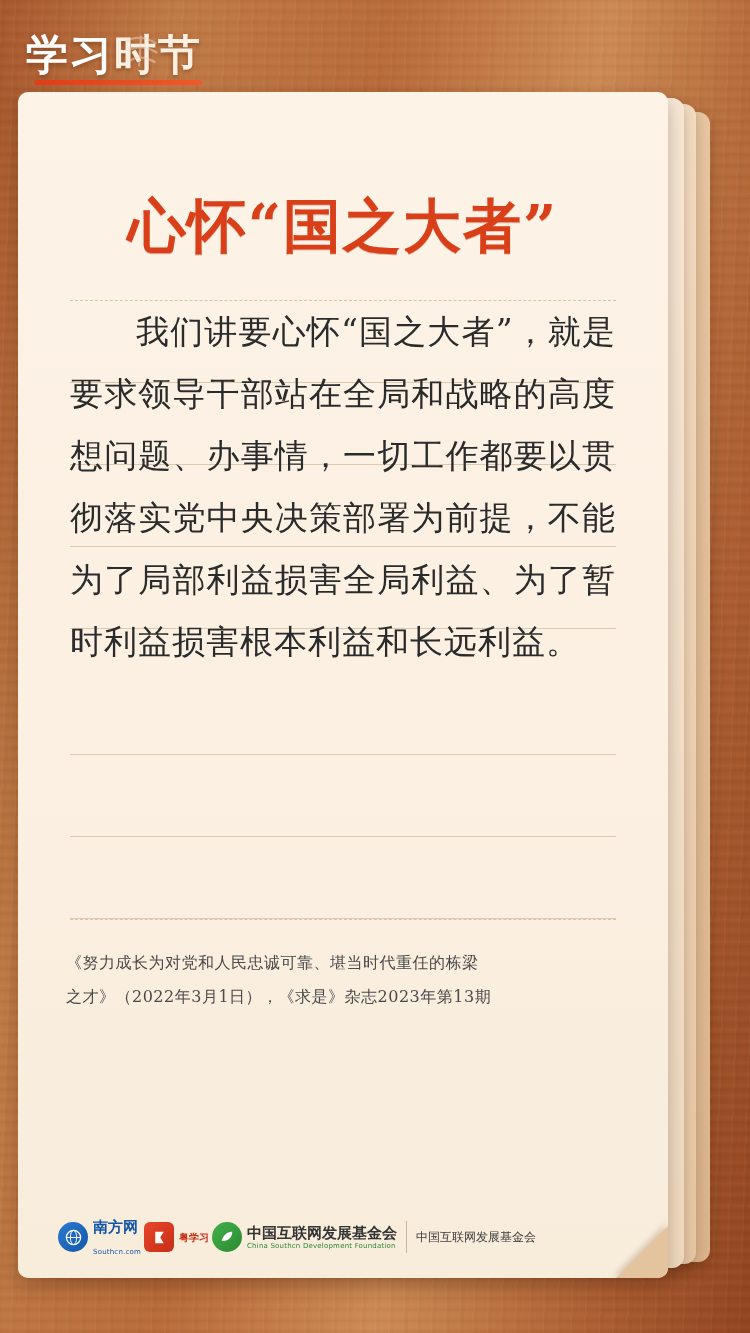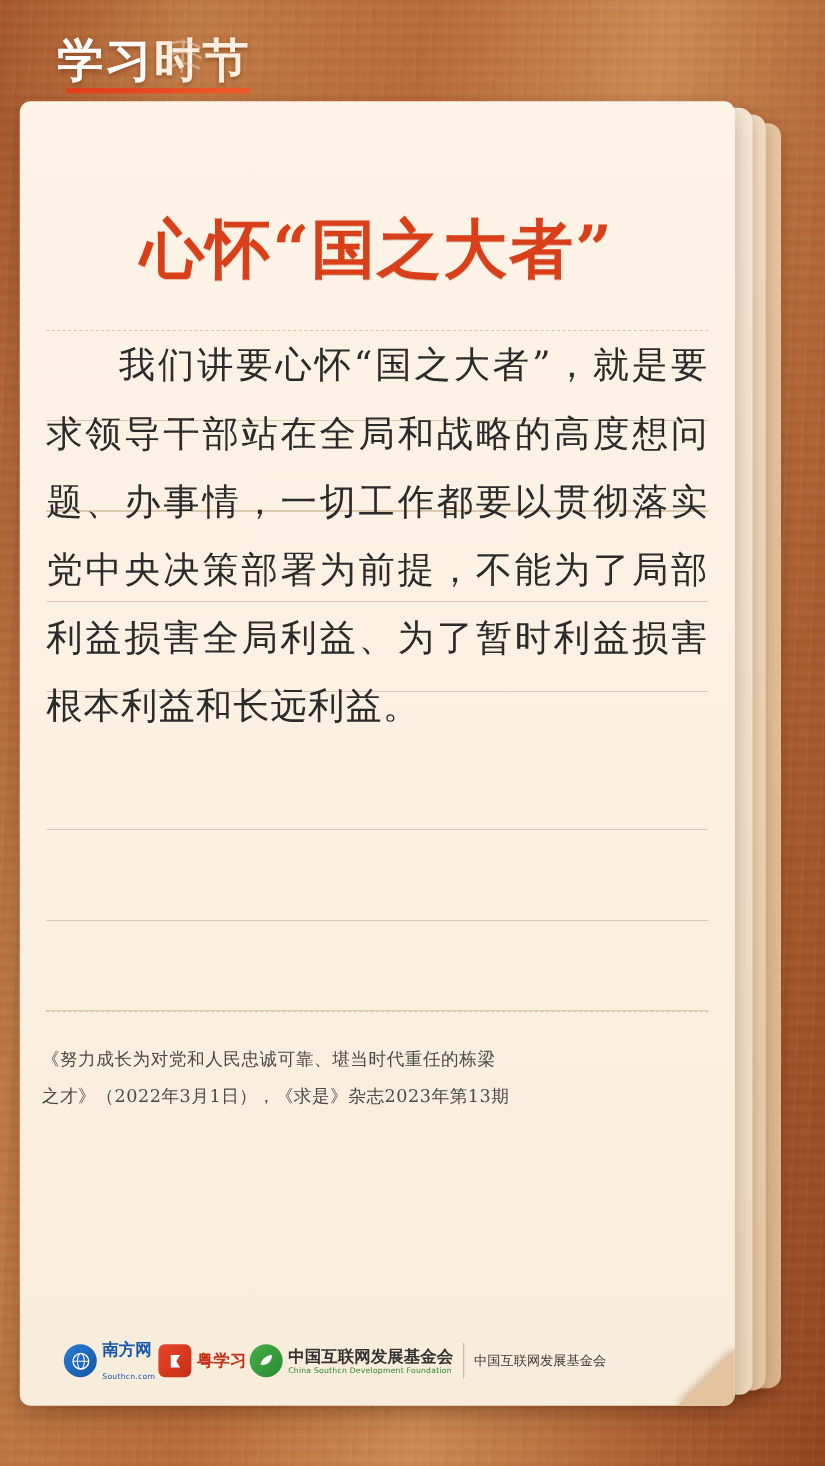--- a/index.html
+++ b/index.html
@@ -69,21 +69,21 @@
     left: 18px; top: 92px;
     width: 650px; height: 1186px;
     background: linear-gradient(180deg, #fdf3e6 0%, #fbf0e2 55%, #f8ecdb 100%);
     border-radius: 10px 10px 10px 10px;
     box-shadow: 0 8px 20px rgba(70,30,10,.30);
     overflow: hidden;
   }
   .card-inner {
     position: absolute;
     inset: 0;
-    padding: 0 20px;
+    padding: 0 48px;
     box-sizing: border-box;
   }
 
   
   .fold {
     position: absolute;
     right: 0; bottom: 0;
     width: 0; height: 0;
     border-left: 52px solid transparent;
     border-bottom: 52px solid #e3c49f;
@@ -101,21 +101,20 @@
   }
   .brand-text {
     font-family: "DejaVu Serif", "Liberation Serif", serif;
     font-weight: 700;
     font-size: 42px;
     line-height: 1;
     color: #ffffff;
     letter-spacing: 2px;
     text-shadow: 0 2px 4px rgba(90,40,12,.45);
     position: relative;
-    margin-left: 26px;
   }
   .brand-text .t2 { color: #fdf0e2; }
   .brand-underline {
     position: absolute;
     left: 8px; bottom: -9px;
     width: 168px; height: 5px;
     background: linear-gradient(90deg, #e03c18, #f0592b);
     border-radius: 3px;
   }
   .brand-seal {
@@ -300,21 +299,21 @@
         </div>
       </div>
 
       <div class="logo">
         <div class="logo-mark yx-mark">
           <svg viewBox="0 0 24 24" width="17" height="17">
             <path d="M6 4 L18 4 L13 12 L18 20 L6 20 Z" fill="#fff"></path>
           </svg>
         </div>
         <div class="logo-stack">
-          <div class="logo-cn red" style="font-size:15px">粤学习</div>
+          <div class="logo-cn red" style="font-size:10px">粤学习</div>
         </div>
       </div>
 
       <div class="logo">
         <div class="logo-mark cidf-mark">
           <svg viewBox="0 0 24 24" width="18" height="18">
             <path d="M5 17 C7 8, 14 5, 19 5 C19 13, 13 18, 5 17 Z" fill="#fff"></path>
           </svg>
         </div>
         <div class="logo-stack">

